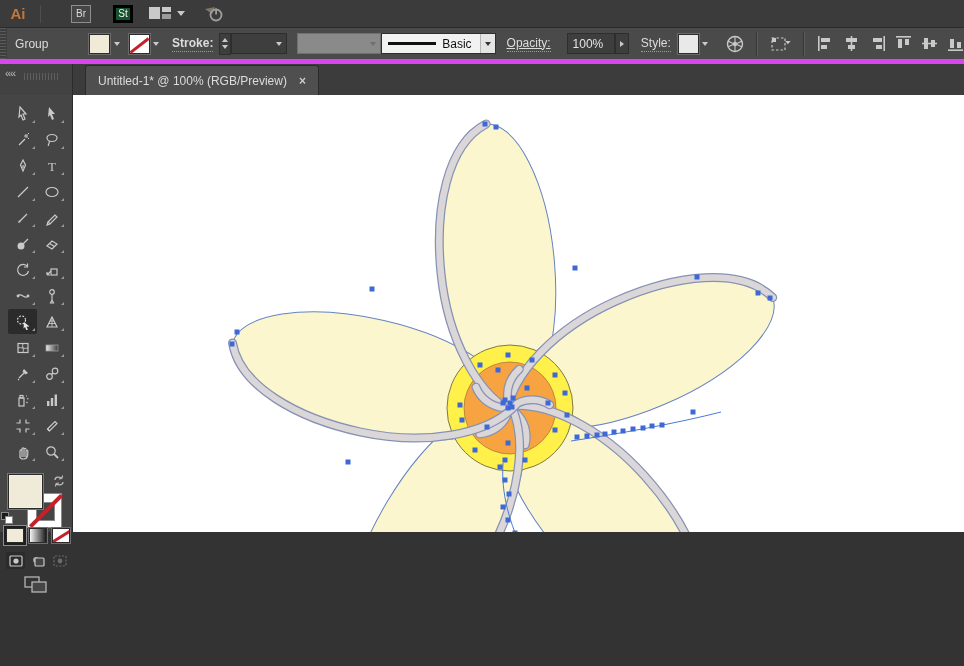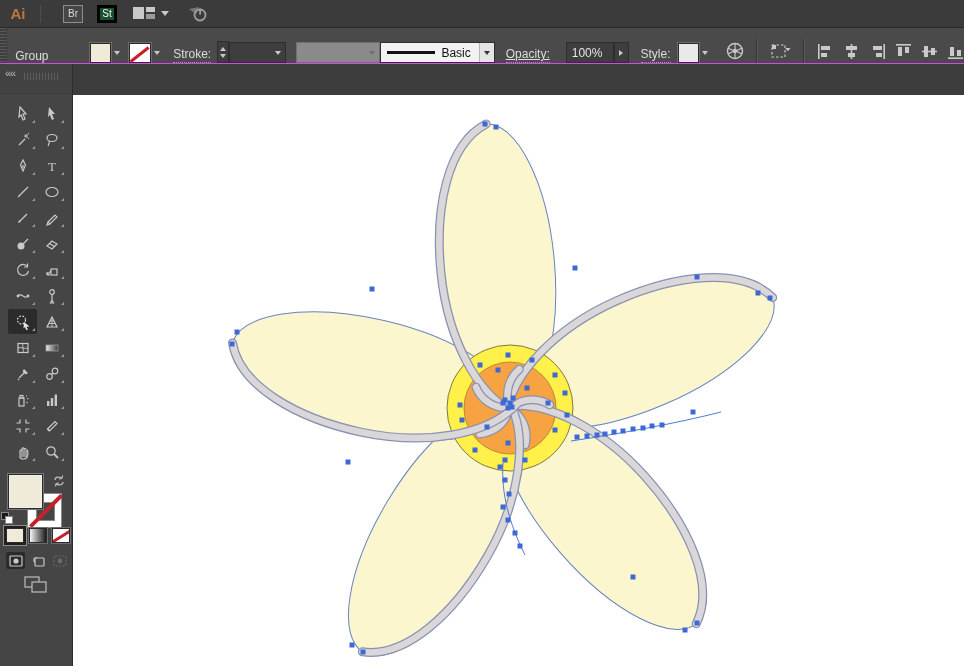--- a/index.html
+++ b/index.html
@@ -1,38 +1,38 @@
 <!DOCTYPE html>
 <html><head>
 <meta charset="utf-8">
 <style>
   * { margin:0; padding:0; box-sizing:border-box; }
   html,body { width:964px; height:666px; overflow:hidden; }
   body { font-family:"Liberation Sans", sans-serif; background:#333; }
-  .app { width:964px; height:666px; display:flex; flex-direction:column; background:#3B3B3B; }
+  .app { width:964px; height:532px; display:flex; flex-direction:column; background:#3B3B3B; }
 
   
   .menubar { height:28px; background:#3B3B3B; border-bottom:1px solid #2A2A2A;
              display:flex; align-items:center; color:#D6D6D6; font-size:13px; flex:0 0 28px; }
   .ai-logo { width:36px; text-align:center; font-weight:bold; font-size:15px; color:#C1763C; }
   .menu-items { display:flex; align-items:center; }
   .menu-item { padding:0 11px; line-height:28px; cursor:default; }
   .mb-sep { width:1px; height:18px; background:#4E4E4E; margin:0 8px 0 4px; }
   .sq-btn { width:20px; height:18px; display:flex; align-items:center; justify-content:center;
-            font-size:10px; margin-left:14px; }
+            font-size:10px; margin-left:22px; }
   .br-btn { border:1px solid #8E8E8E; color:#DCDCDC; background:#464646; }
   .st-btn { background:#14532d; color:#F2F2F2; border:3px solid #000000;text-align:center; }
   .ws-icon { margin-left:16px; }
   .chev-down { width:0; height:0; border-left:4px solid transparent; border-right:4px solid transparent;
                border-top:5px solid #C9C9C9; margin-left:6px; }
   .cslive { margin-left:18px; }
 
   
-  .controlbar { height:36px; background:#4A4A4A; border-bottom:1px solid #d946ef;
-                display:flex; align-items:flex-end; color:#D9D9D9; font-size:12px; flex:0 0 36px;
+  .controlbar { height:36px; background:#4A4A4A; border-bottom:5px solid #d946ef;
+                display:flex; align-items:center; color:#D9D9D9; font-size:12px; flex:0 0 36px;
                 overflow:hidden; white-space:nowrap; }
   .grip { width:8px; height:100%; background:repeating-linear-gradient(to bottom,#5A5A5A 0 1px,#3E3E3E 1px 3px); border-right:1px solid #404040;}
   .cb-label { color:#DCDCDC; }
   .dotted-u { border-bottom:1px dotted #9B9B9B; padding-bottom:1px; }
   .swatch-box { width:24px; height:20px; border:1px solid #2B2B2B; box-shadow:0 0 0 1px #6B6B6B; }
   .fill-swatch { background:#F0EAD9; }
   .none-diag { position:relative; background:#FFFFFF; }
   .none-diag::after { content:""; position:absolute; left:-2px; right:-2px; top:50%;
         height:3px; background:#C3222B; transform:rotate(-38deg); }
   .combo-chev { width:14px; height:20px; display:flex; align-items:center; justify-content:center; }
@@ -142,21 +142,21 @@
     <div class="swatch-box fill-swatch" style="margin-left:34px;"></div>
     <div class="combo-chev">
         <div class="tri-dn"></div>
       </div>
 
     <div class="swatch-box none-diag" style="margin-left:6px;"></div>
     <div class="combo-chev">
         <div class="tri-dn"></div>
       </div>
 
-    <span class="cb-label dotted-u" style="margin-left:10px;">Stroke:</span>
+    <span class="cb-label dotted-u" style="margin-left:10px;font-weight:bold;">Stroke:</span>
     <div class="stepper" style="margin-left:6px;">
         <div class="tri-up"></div>
         <div class="tri-dn"></div>
       </div>
     <div class="dark-field stroke-field">
       <div class="combo-chev">
           <div class="tri-dn"></div>
         </div>
     </div>
 
@@ -233,20 +233,24 @@
           <rect x="3" y="4" width="4" height="9" fill="#C9C9C9"></rect>
           <rect x="10" y="7" width="4" height="6" fill="#C9C9C9"></rect>
         </svg>
     </div>
   </div>
 
   <div class="tabbar">
     <div class="panel-top">
       <div class="collapse-btn">««</div>
       <div class="panel-grip"></div>
+    </div>
+    <div class="doc-tab">
+      <span class="doc-title">Untitled-1* @ 100% (RGB/Preview)</span>
+      <span class="tab-close">×</span>
     </div>
   </div>
 
   <div class="main">
     <div class="toolbar">
       <div class="tool-grid">
           <div class="tool">
             <svg width="16" height="16" viewBox="0 0 16 16">
               <path d="M5 1 L11 8 L8 8 L10 13 L8 14 L6 9 L4 11 Z" stroke="#C9C9C9" stroke-width="1.2" fill="none"></path>
             </svg>

